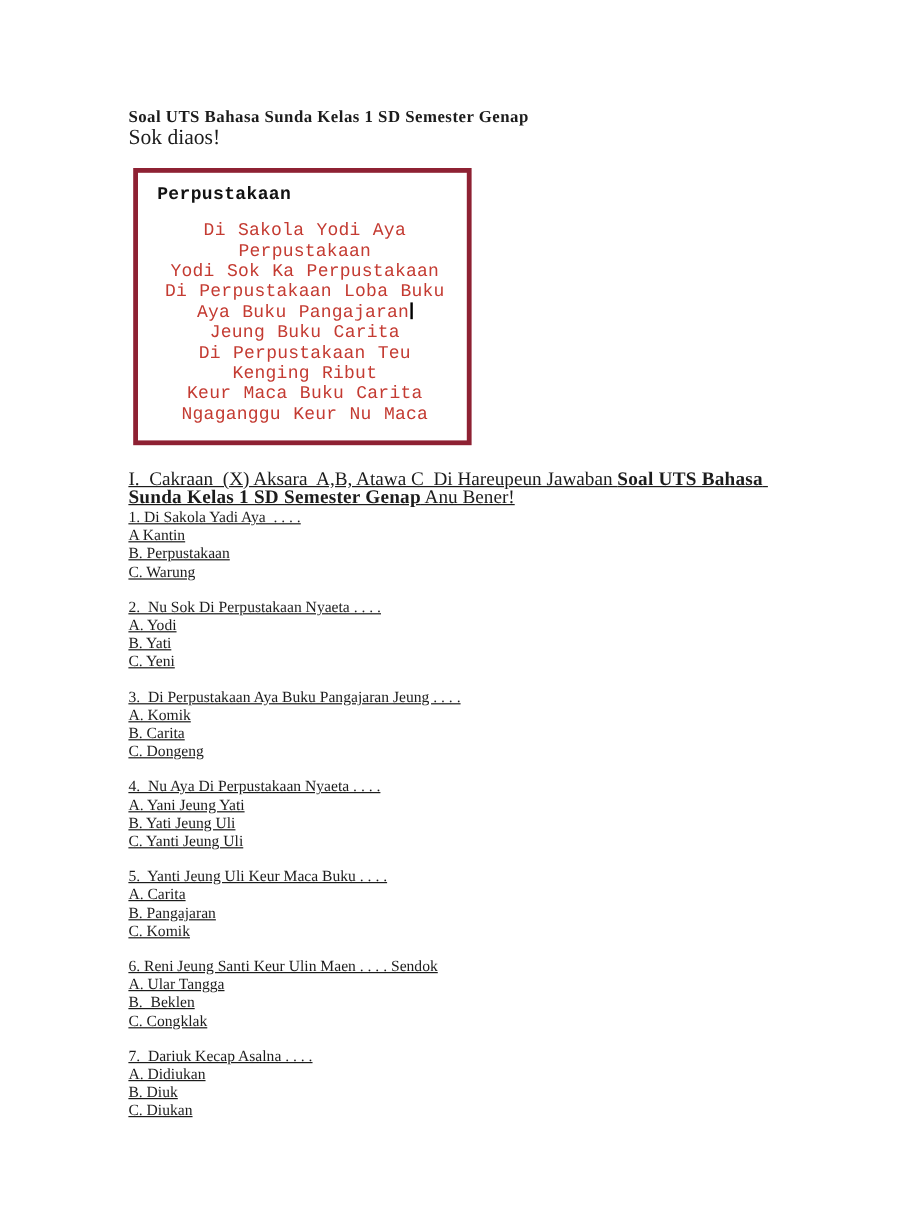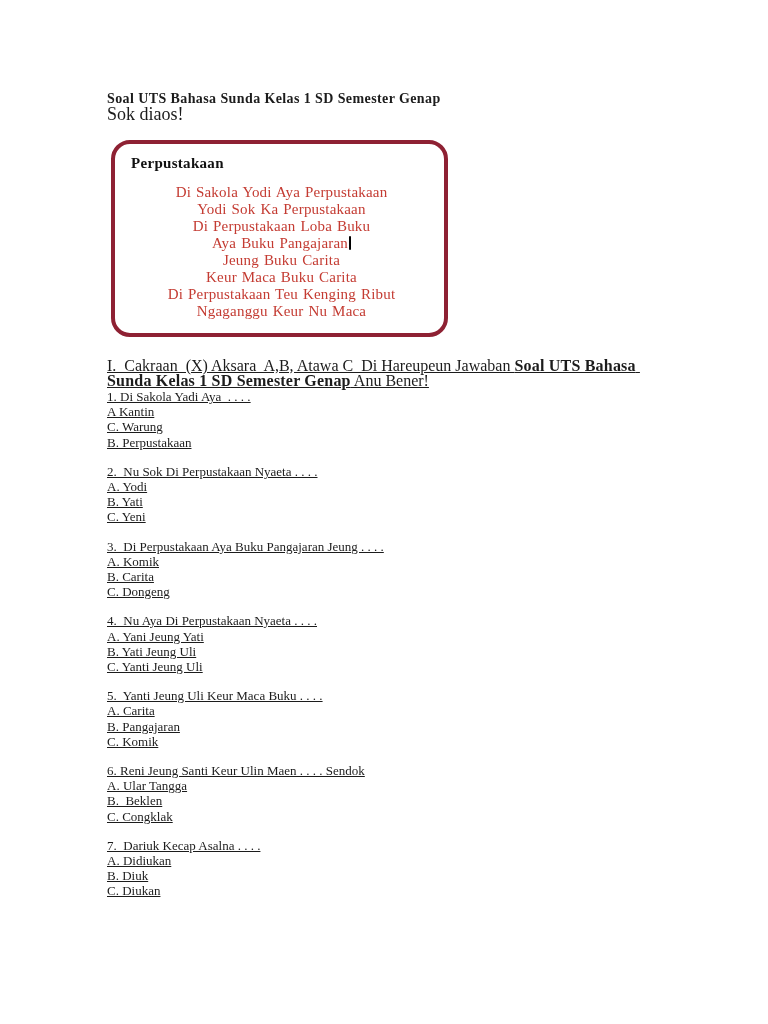--- a/index.html
+++ b/index.html
@@ -1,15 +1,15 @@
 <!DOCTYPE html>
 <html><head>
 <meta charset="utf-8">
 <style>
-  * { margin: 0; padding: 0; box-sizing: border-box; border-radius: 19px; }
+  * { margin: 0; padding: 0; box-sizing: border-box; }
   html, body { background: #ffffff; }
   body {
     width: 768px; height: 1024px;
     font-family: "Liberation Serif", "DejaVu Serif", serif;
     color: #1c1c1c;
     overflow: hidden;
   }
   .page {
     width: 768px; height: 1024px;
     padding: 91px 100px 0 107px;
@@ -22,24 +22,25 @@
     letter-spacing: 0.4px;
     white-space: pre-wrap;
   }
   .doc-subtitle {
     font-size: 18px;
     line-height: 15px;
     white-space: pre-wrap;
   }
   .reading-box {
     margin: 18px 0 21px 4px;
-    width: 337px;
+    width: 282px;
     border: 4px solid var(--box-border, #8E2133);
     padding: 10px 12px 13px 16px;
     background: #ffffff;
+    font-family: Liberation Mono, monospace;
   }
   .reading-box-title {
     font-weight: bold;
     font-size: 15px;
     line-height: 18px;
     letter-spacing: 0.3px;
     color: #111111;
   }
   .poem {
     margin-top: 12px;
@@ -83,33 +84,33 @@
   <div class="doc-subtitle">Sok diaos!</div>
 
   <div class="reading-box">
     <div class="reading-box-title">Perpustakaan</div>
     <div class="poem">
       <div class="poem-line">Di Sakola Yodi Aya Perpustakaan</div>
       <div class="poem-line">Yodi Sok Ka Perpustakaan</div>
       <div class="poem-line">Di Perpustakaan Loba Buku</div>
       <div class="poem-line"><span>Aya Buku Pangajaran</span><span class="cursor"></span></div>
       <div class="poem-line">Jeung Buku Carita</div>
+      <div class="poem-line">Di Perpustakaan Teu Kenging Ribut</div>
       <div class="poem-line">Keur Maca Buku Carita</div>
-      <div class="poem-line">Di Perpustakaan Teu Kenging Ribut</div>
       <div class="poem-line">Ngaganggu Keur Nu Maca</div>
     </div>
   </div>
 
   <div class="instruction"><span>I.  Cakraan  (X) Aksara  A,B, Atawa C  Di Hareupeun Jawaban </span><b>Soal UTS Bahasa Sunda Kelas 1 SD Semester Genap</b><span> Anu Bener!</span></div>
 
   <div class="q-block">
     <div class="q-line">1. Di Sakola Yadi Aya  . . . .</div>
     <div class="opt-line">A Kantin</div>
+    <div class="opt-line">B. Perpustakaan</div>
     <div class="opt-line">C. Warung</div>
-    <div class="opt-line">B. Perpustakaan</div>
   </div>
 
   <div class="q-block">
     <div class="q-line">2.  Nu Sok Di Perpustakaan Nyaeta . . . .</div>
     <div class="opt-line">A. Yodi</div>
     <div class="opt-line">B. Yati</div>
     <div class="opt-line">C. Yeni</div>
   </div>
 
   <div class="q-block">

